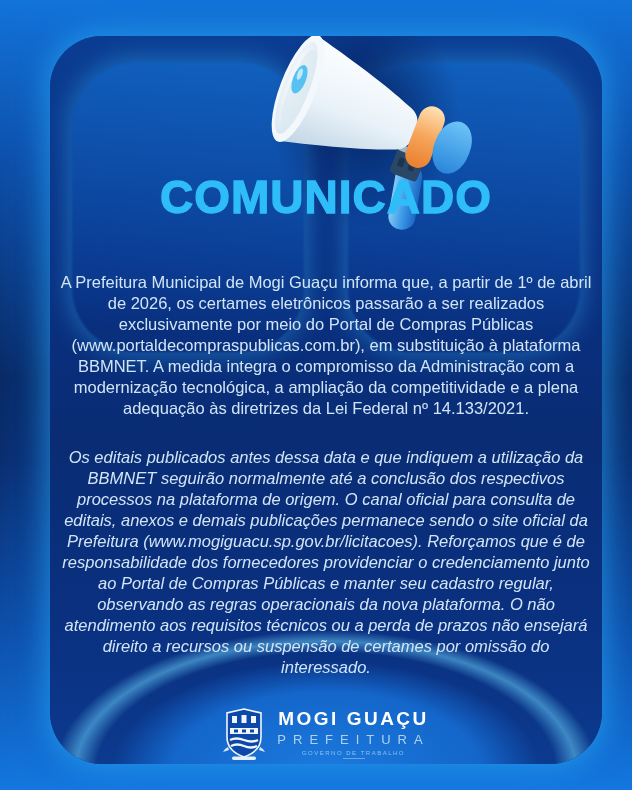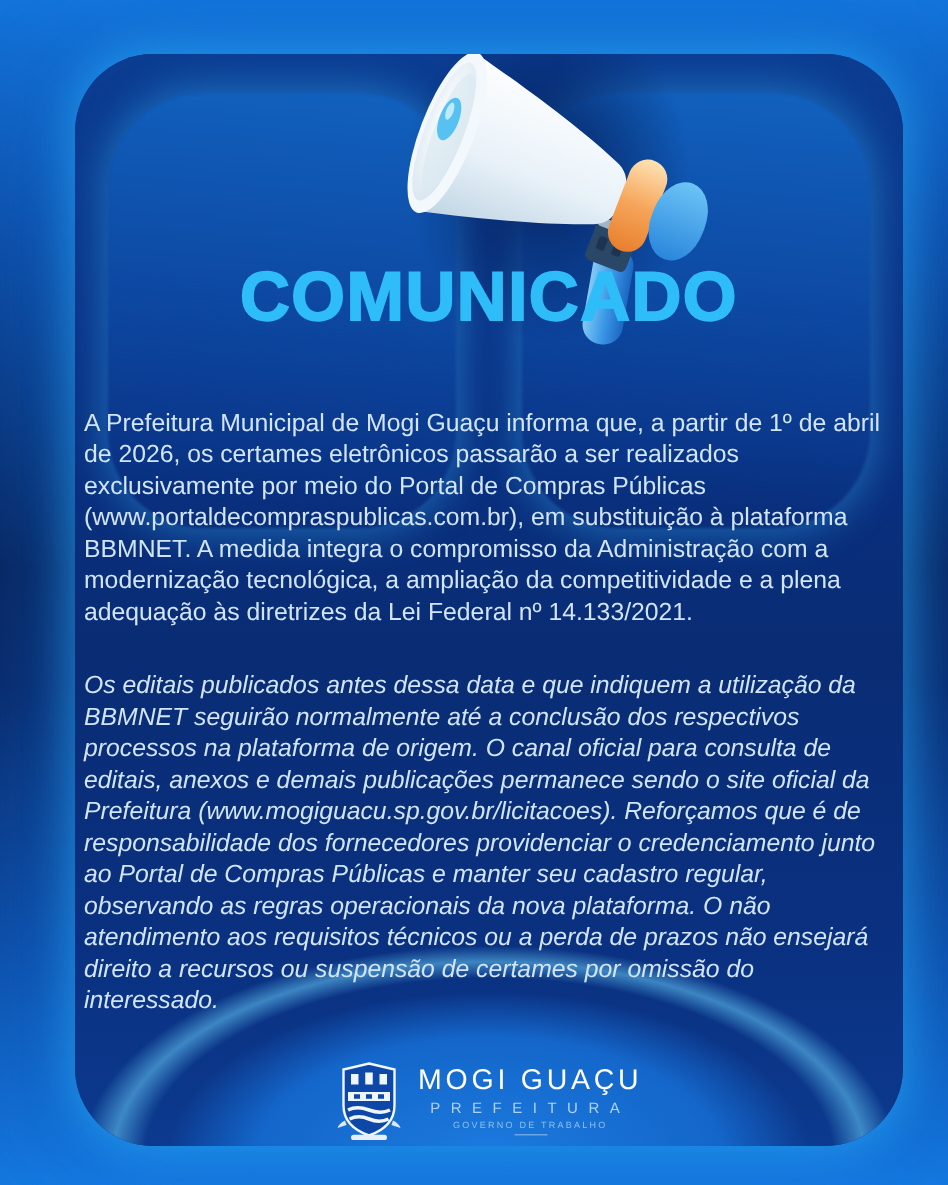--- a/index.html
+++ b/index.html
@@ -29,32 +29,32 @@
       radial-gradient(54% 155px at 50% 103%,rgba(110,215,255,0) 77%,rgba(110,215,255,.5) 84%,rgba(110,215,255,0) 91%),
       radial-gradient(51% 145px at 50% 103%,#1c7ade 0%,#1466ca 55%,rgba(18,95,190,0) 76%);}
   .megaphone{position:absolute;left:175px;top:0;z-index:3;}
   .title{
     position:absolute;top:140px;left:0;right:0;z-index:5;text-align:center;
     color:#2fbdf9;font-weight:700;font-size:46px;line-height:43px;letter-spacing:1px;
     -webkit-text-stroke:1.3px #2fbdf9;
   }
   .copy{
     position:absolute;top:236px;left:50%;transform:translateX(-50%);
-    width:540px;z-index:5;text-align:left;color:#d2e5f6;
+    width:540px;z-index:5;text-align:center;color:#d2e5f6;
     font-size:16.5px;line-height:21px;
   }
   .copy p{margin:0;}
   .copy p + p{margin-top:28px;font-style:italic;}
   .footer{
     position:absolute;left:0;right:0;bottom:3px;z-index:5;
     display:flex;align-items:center;justify-content:center;gap:11px;
   }
   .footer-text{display:flex;flex-direction:column;align-items:center;}
-  .org-name{color:#ffffff;font-weight:400;font-size:19px;letter-spacing:2.5px;line-height:20px;}
-  .org-type{color:#aed2f2;font-size:10px;letter-spacing:7px;margin-top:3px;}
+  .org-name{color:#ffffff;font-weight:700;font-size:19px;letter-spacing:2.5px;line-height:20px;}
+  .org-type{color:#aed2f2;font-size:13px;letter-spacing:7px;margin-top:3px;}
   .tagline{color:#8cc0ec;font-size:6px;letter-spacing:1.5px;margin-top:3px;}
   .tagline-rule{width:22px;height:1px;background:#7fb3e6;margin-top:2px;opacity:.8;}
 </style>
 </head>
 <body>
 
 <div class="card">
   <div class="card-base"></div>
   <div class="shoulder left"></div>
   <div class="shoulder right"></div>

